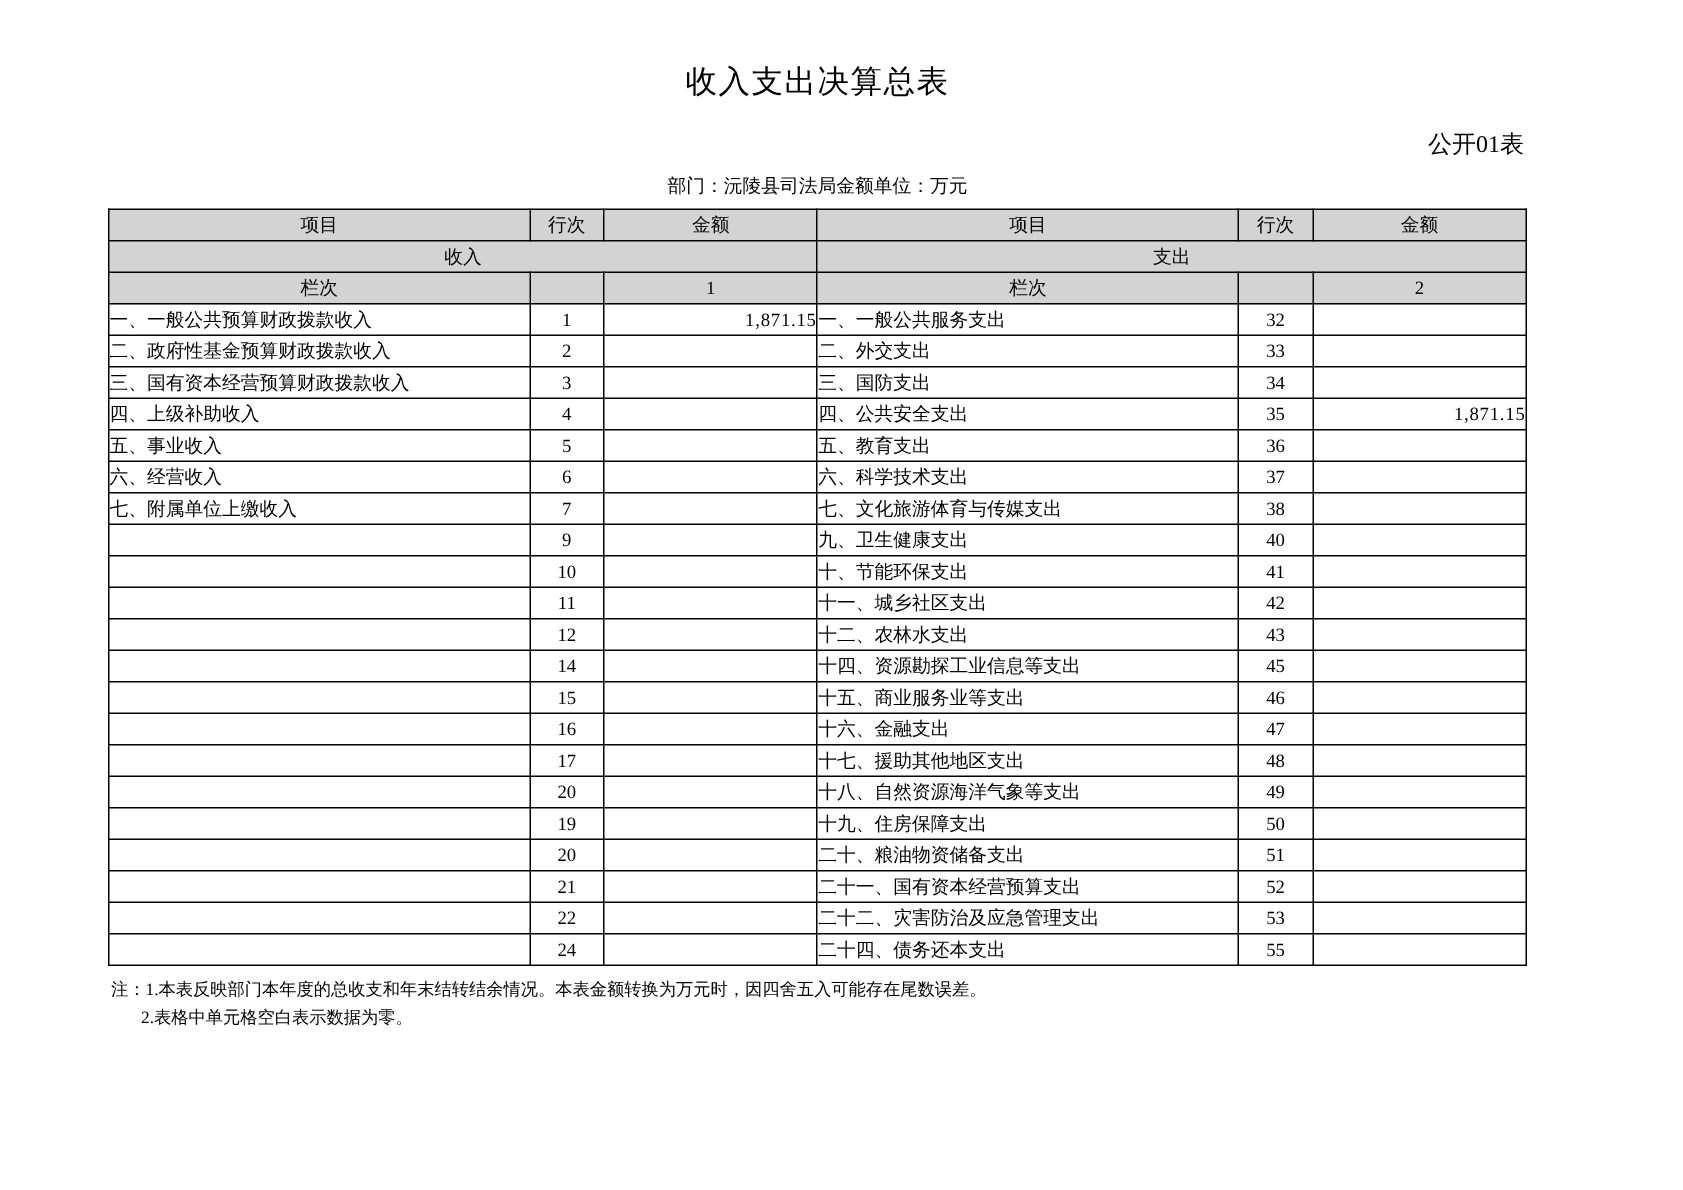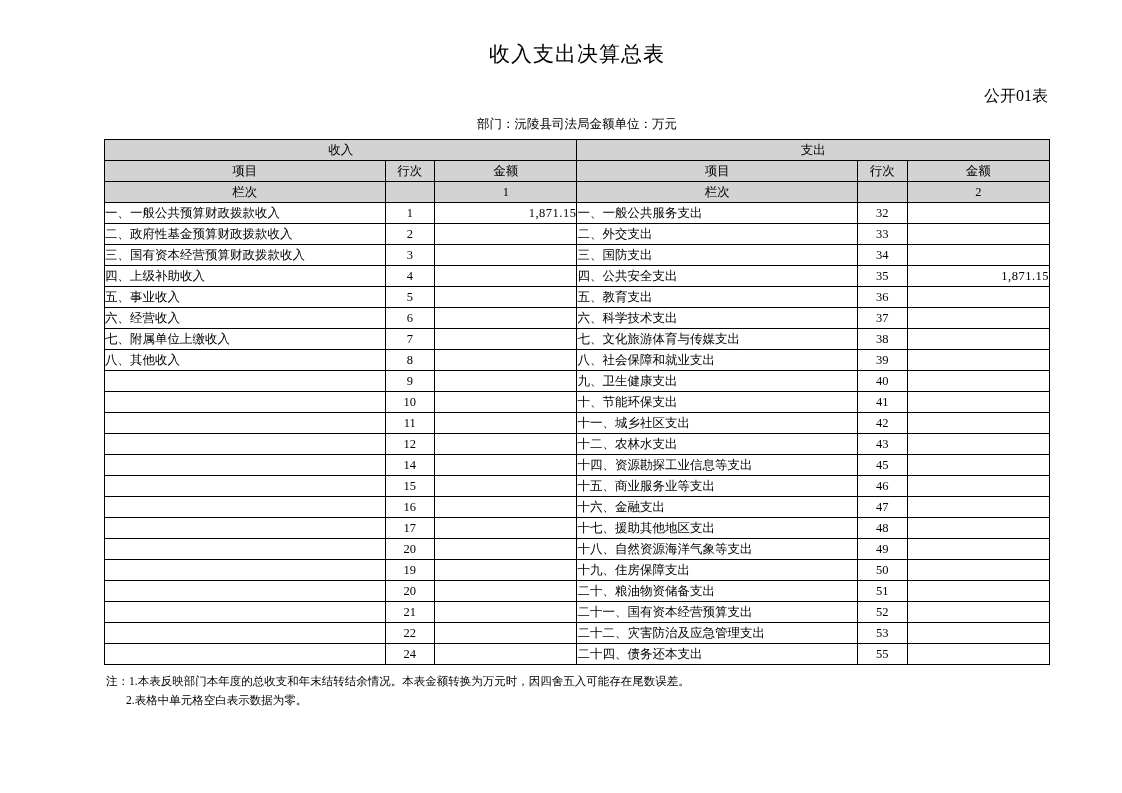--- a/index.html
+++ b/index.html
@@ -14,21 +14,20 @@
     color: #000000;
     position: relative;
     overflow: hidden;
   }
   .page {
     width: 1090px;
     height: 793px;
     position: relative;
     box-sizing: border-box;
     padding: 0 72px;
-    margin-left: 32px;
   }
   .doc-title {
     text-align: center;
     font-size: 21px;
     font-weight: normal;
     letter-spacing: 1px;
     margin: 0;
     padding-top: 40px;
     font-family: "Liberation Serif", "DejaVu Serif", serif;
   }
@@ -121,30 +120,30 @@
     <colgroup>
       <col class="col-item">
         <col class="col-rows">
         <col class="col-amt">
       <col class="col-item">
         <col class="col-rows">
         <col class="col-amt">
     </colgroup>
     <thead>
       <tr>
-        <th class="hdr-big" colspan="3">收入</th>
-        <th class="hdr-big" colspan="3">支出</th>
-      </tr>
-      <tr>
         <th class="hdr-mid">项目</th>
         <th class="hdr-mid">行次</th>
         <th class="hdr-mid">金额</th>
         <th class="hdr-mid">项目</th>
         <th class="hdr-mid">行次</th>
         <th class="hdr-mid">金额</th>
+      </tr>
+      <tr>
+        <th class="hdr-big" colspan="3">收入</th>
+        <th class="hdr-big" colspan="3">支出</th>
       </tr>
       <tr>
         <th class="hdr-mid">栏次</th>
         <th class="hdr-mid"></th>
         <th class="hdr-mid">1</th>
         <th class="hdr-mid">栏次</th>
         <th class="hdr-mid"></th>
         <th class="hdr-mid">2</th>
       </tr>
     </thead>
@@ -199,28 +198,20 @@
         </tr>
         <tr>
           <td class="cell-item">七、附属单位上缴收入</td>
           <td class="cell-row">7</td>
           <td class="cell-amt"></td>
           <td class="cell-item">七、文化旅游体育与传媒支出</td>
           <td class="cell-row">38</td>
           <td class="cell-amt"></td>
         </tr>
         <tr>
-          <td class="cell-item">八、其他收入</td>
-          <td class="cell-row">8</td>
-          <td class="cell-amt"></td>
-          <td class="cell-item">八、社会保障和就业支出</td>
-          <td class="cell-row">39</td>
-          <td class="cell-amt"></td>
-        </tr>
-        <tr>
           <td class="cell-item"></td>
           <td class="cell-row">9</td>
           <td class="cell-amt"></td>
           <td class="cell-item">九、卫生健康支出</td>
           <td class="cell-row">40</td>
           <td class="cell-amt"></td>
         </tr>
         <tr>
           <td class="cell-item"></td>
           <td class="cell-row">10</td>

